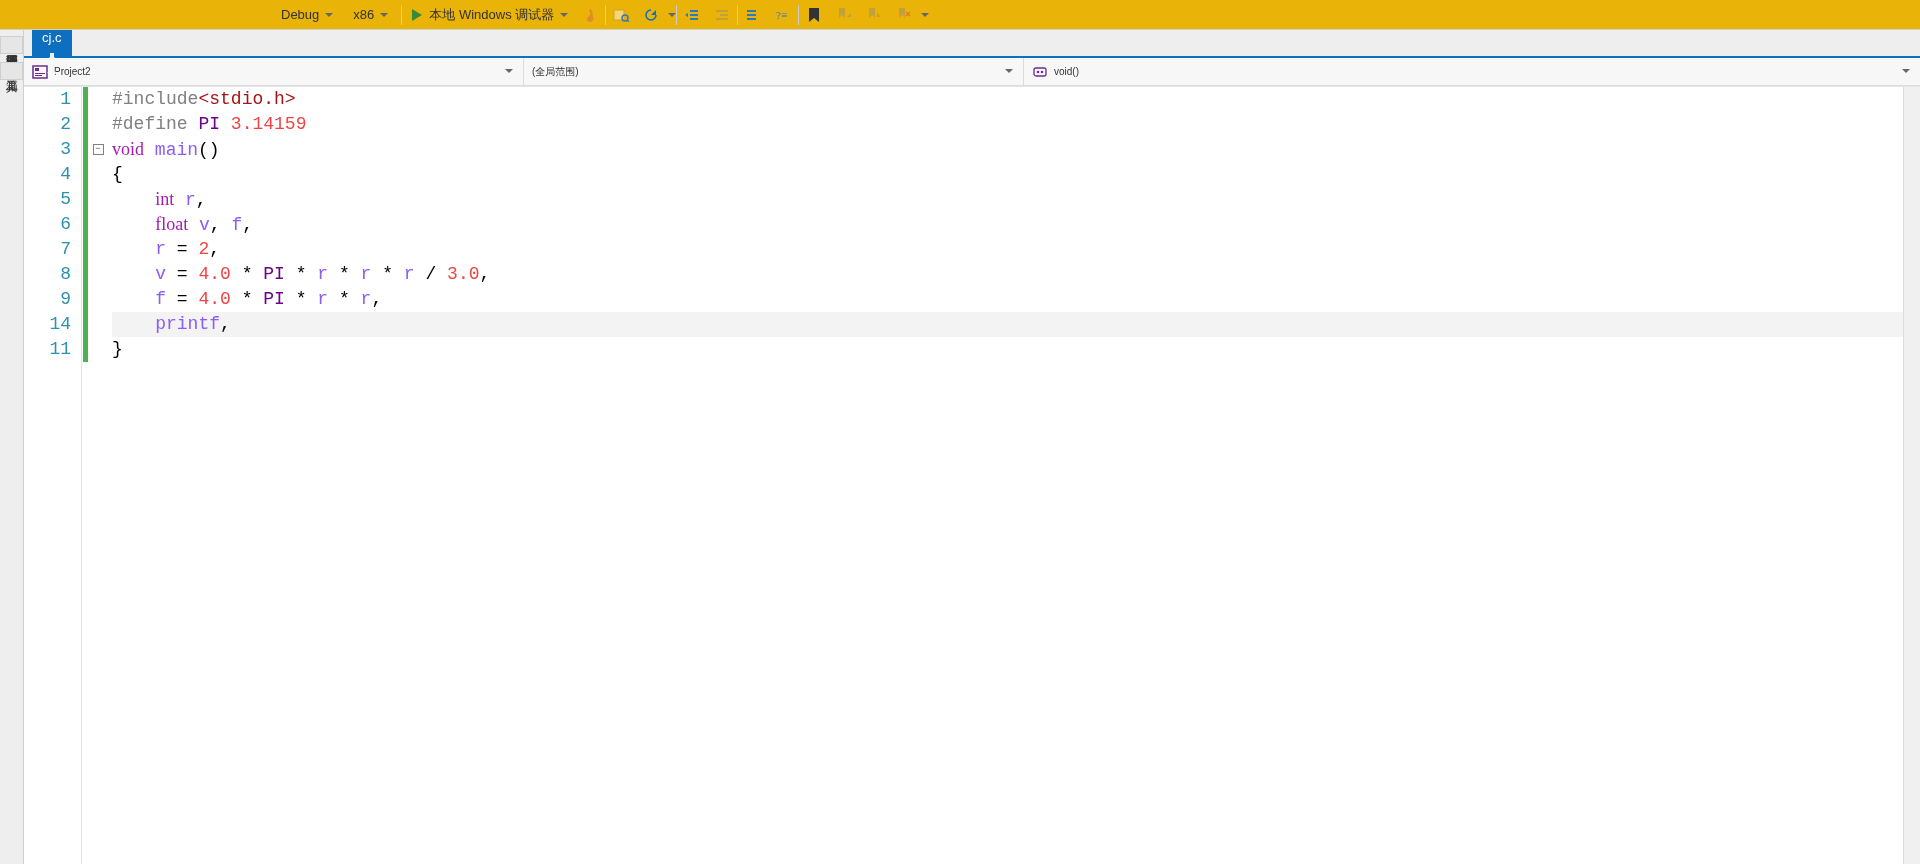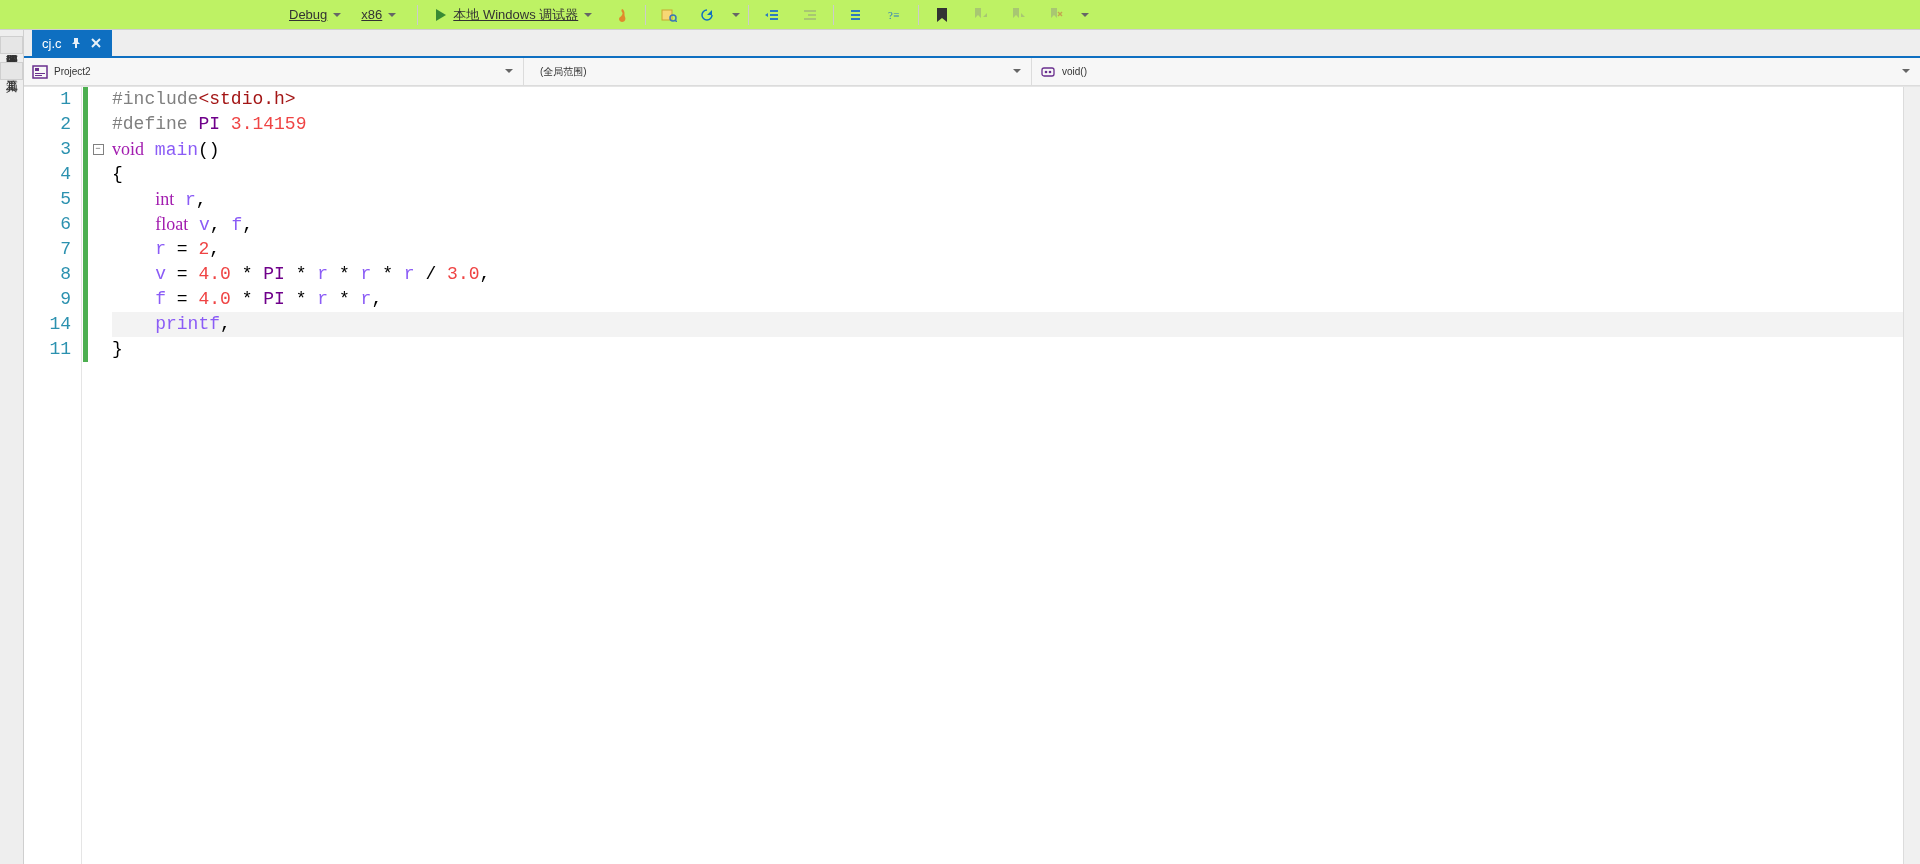--- a/index.html
+++ b/index.html
@@ -6,29 +6,27 @@
     html, body {
       width: 100%; height: 100%;
       font-family: "Segoe UI", "Microsoft YaHei", sans-serif;
       font-size: 14px;
       background: #f0f0f0;
       overflow: hidden;
     }
     
     .toolbar {
       height: 30px;
-      background: #bef264;
+      background: #eab308;
       border-bottom: 1px solid #cfcfcf;
       display: flex;
       align-items: center;
       padding: 0 8px;
-      gap: 8px;
       font-size: 13px;
       color: #333;
-      text-decoration: underline;
     }
     .tb-group { display: flex; align-items: center; gap: 6px; padding: 0 6px; }
     .tb-sep { width: 1px; height: 20px; background: #cccccc; }
     .tb-btn {
       height: 22px;
       padding: 0 6px;
       display: inline-flex;
       align-items: center;
       gap: 4px;
       border: 1px solid transparent;
@@ -86,20 +84,21 @@
     .file-tab {
       height: 26px;
       background: #0e6fc1;
       color: #ffffff;
       display: flex;
       align-items: center;
       gap: 8px;
       padding: 0 10px;
       font-size: 13px;
       cursor: pointer;
+      flex-direction: column;
     }
     .file-tab .pin, .file-tab .close { width: 12px; height: 12px; display:inline-flex; align-items:center; justify-content:center; opacity:.9; }
     .file-tab .close svg line { stroke:#fff; stroke-width:2; }
 
     
     .nav-bar {
       height: 28px;
       background: #f7f7f7;
       border-bottom: 1px solid #dcdcdc;
       display: flex;
@@ -107,21 +106,21 @@
     }
     .nav-proj, .nav-scope, .nav-member {
       display: flex; align-items: center;
       padding: 0 8px;
       border-right: 1px solid #dcdcdc;
       color: #333;
       font-size: 10px;
       cursor: pointer;
     }
     .nav-proj { width: 500px; gap:6px; }
-    .nav-scope { width: 500px; justify-content: flex-end; gap:6px;margin-left:8px; }
+    .nav-scope { width: 500px; justify-content: flex-end; gap:6px; }
     .nav-member { flex: 1; gap:6px; border-right:none; }
     .nav-proj .caret-box, .nav-scope .caret-box, .nav-member .caret-box {
       margin-left:auto; width:14px; display:flex; justify-content:center;
     }
     .proj-icon { width:16px; height:16px; }
 
     
     .editor {
       flex: 1 1 auto;
       position: relative;

